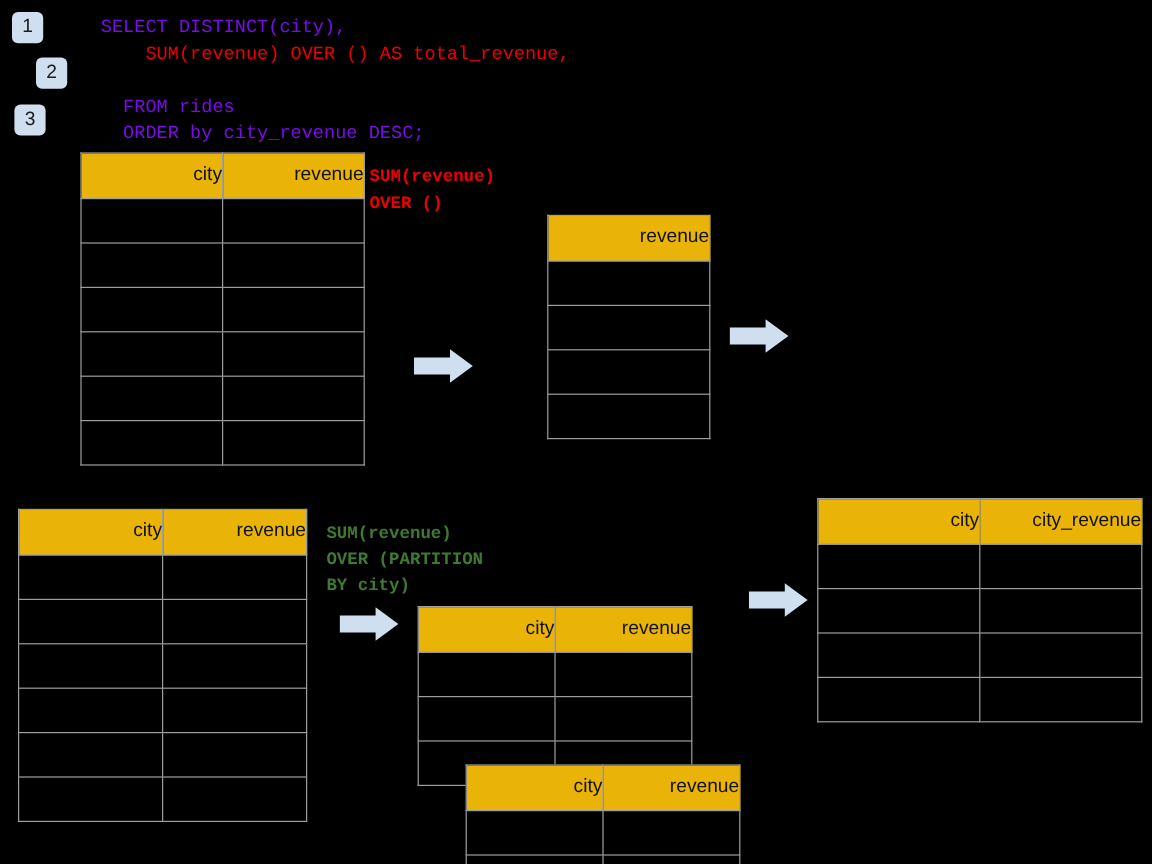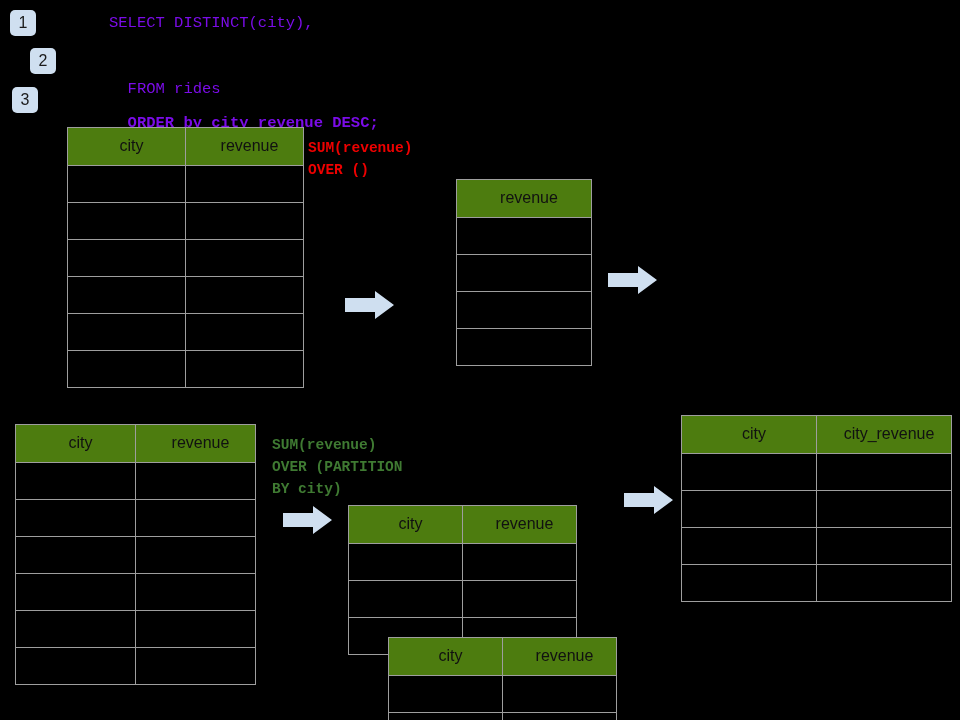--- a/index.html
+++ b/index.html
@@ -32,21 +32,20 @@
   }
 
   
   .code {
     position: absolute;
     font-family: "Liberation Mono", monospace;
     font-size: 15.5px;
     line-height: 22px;
     white-space: pre;
     letter-spacing: 0px;
-    margin-left: 25px;
   }
   .code-purple { color: #7b0ce8; }
   .code-red    { color: #ee0000; }
   .code-green  { color: #4f8a3d; }
 
   .sidenote {
     position: absolute;
     font-family: "Liberation Mono", monospace;
     font-size: 13px;
     line-height: 19px;
@@ -73,26 +72,26 @@
     border-collapse: collapse;
     background: #000000;
     table-layout: fixed;
   }
   .tbl th, .tbl td {
     border: 1px solid #9e9e9e;
     padding: 0;
     margin: 0;
   }
   .tbl th {
-    background: #4d7c0f;
+    background: #eab308;
     color: #111111;
     font-family: "Liberation Sans", sans-serif;
     font-size: 16px;
     font-weight: normal;
-    text-align: center;
+    text-align: right;
     padding: 6px 0 7px 10px;
     height: 24px;
   }
   .tbl td {
     background: #000000;
     height: 36px;
   }
 
   
   .arrow {
@@ -102,22 +101,23 @@
 </head>
 <body>
 
 <div id="canvas">
 
   <div class="badge" style="left:10px; top:10px;">1</div>
   <div class="badge" style="left:30px; top:48px;">2</div>
   <div class="badge" style="left:12px; top:87px;">3</div>
 
   <div class="code code-purple" style="left:84px; top:12px;">SELECT DISTINCT(city),</div>
+  <div class="code code-red" style="left:84px; top:34px;">    SUM(revenue) OVER () AS total_revenue,</div>
   <div class="code code-purple" style="left:84px; top:78px;">  FROM rides</div>
-  <div class="code code-purple" style="left:84px; top:112px;font-weight:bold;">  ORDER by city_revenue DESC;</div>
+  <div class="code code-purple" style="left:84px; top:100px;">  ORDER by city_revenue DESC;</div>
 
 
   <div class="annot annot-red" style="left:308px; top:137px;">SUM(revenue)
 OVER ()</div>
 
   <div class="annot annot-green" style="left:272px; top:434px;">SUM(revenue)
 OVER (PARTITION
 BY city)</div>
 
   <table class="tbl" style="left:67px; top:127px; width:236px;">

